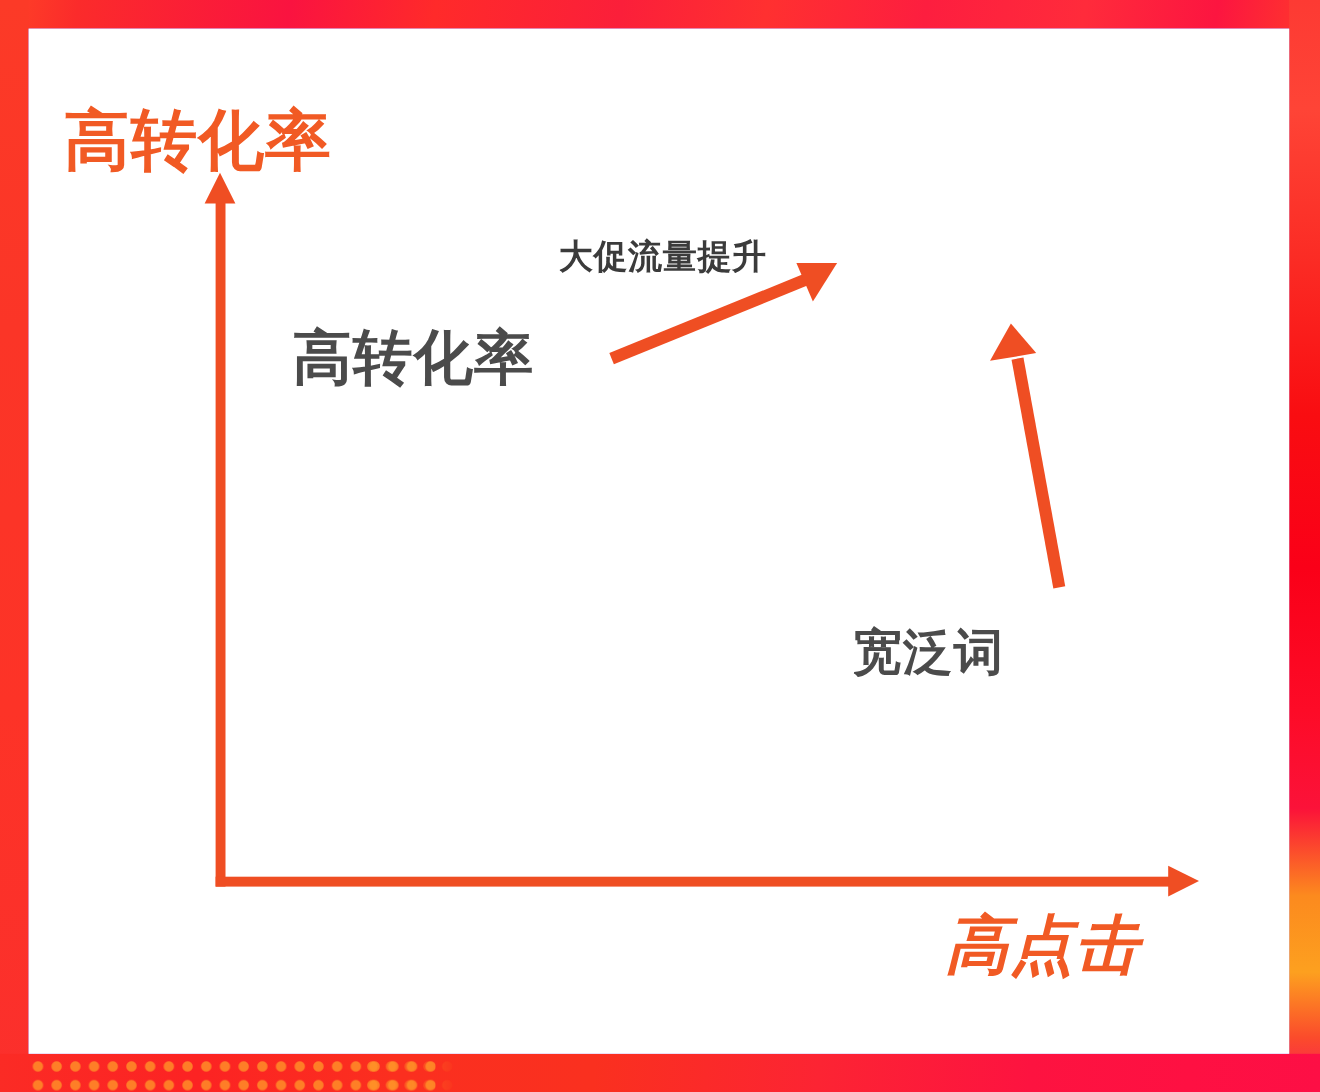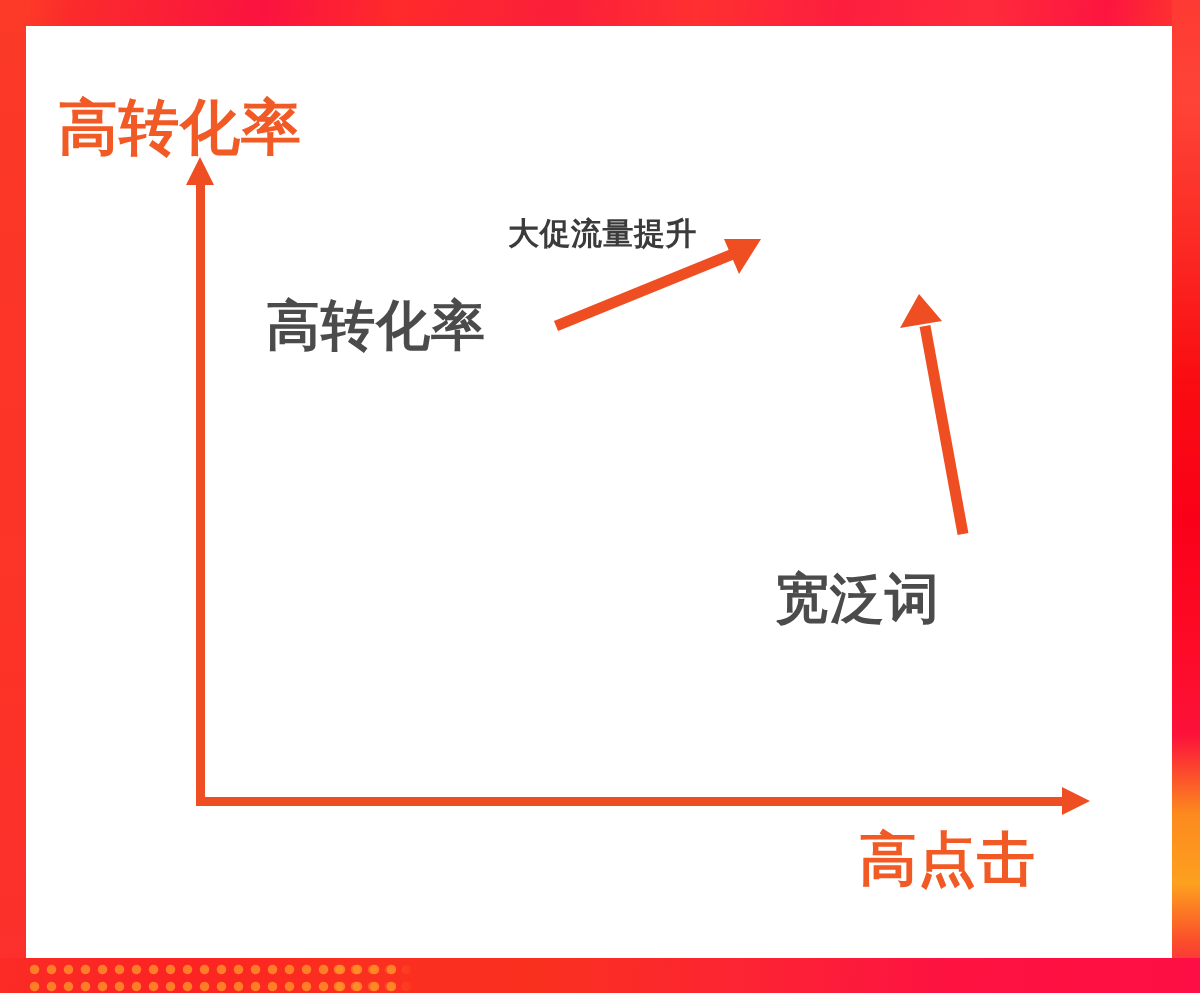--- a/index.html
+++ b/index.html
@@ -135,33 +135,34 @@
   }
   .label-y-axis {
     left: 32px;
     top: 62px;
     font-size: 60px;
   }
   .label-x-axis {
     left: 833px;
     top: 795px;
     font-size: 58px;
+    font-style: italic;
   }
 
   .node-label {
     position: absolute;
     color: #4b4b4b;
     font-weight: 700;
     white-space: nowrap;
     letter-spacing: 1px;
     font-family: "DejaVu Sans", "Liberation Sans", sans-serif;
   }
   .label-ceiling   { left: 240px; top: 264px; font-size: 54px; }
   .label-star      { left: 749px; top: 211px; font-size: 54px; }
-  .label-broad     { left: 749px; top: 537px; font-size: 54px; }
+  .label-broad     { left: 749px; top: 537px; font-size: 45px; }
   .label-invalid   { left: 249px; top: 572px; font-size: 54px; }
 
   .annot-label {
     position: absolute;
     color: #3b3b3b;
     font-weight: 700;
     white-space: nowrap;
     letter-spacing: 0.5px;
     font-family: "DejaVu Sans", "Liberation Sans", sans-serif;
     margin-top: 46px;

